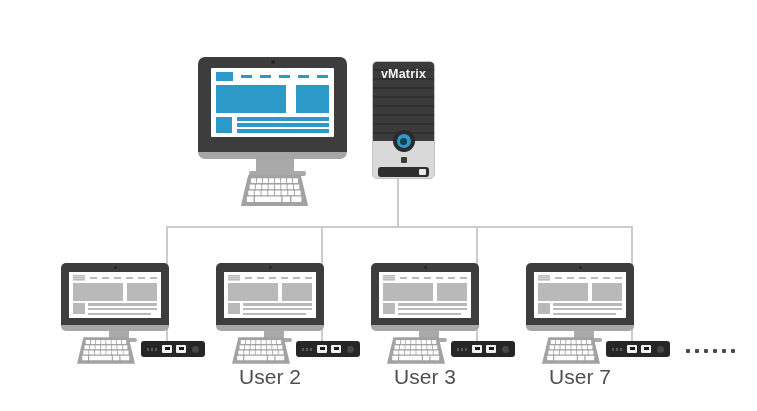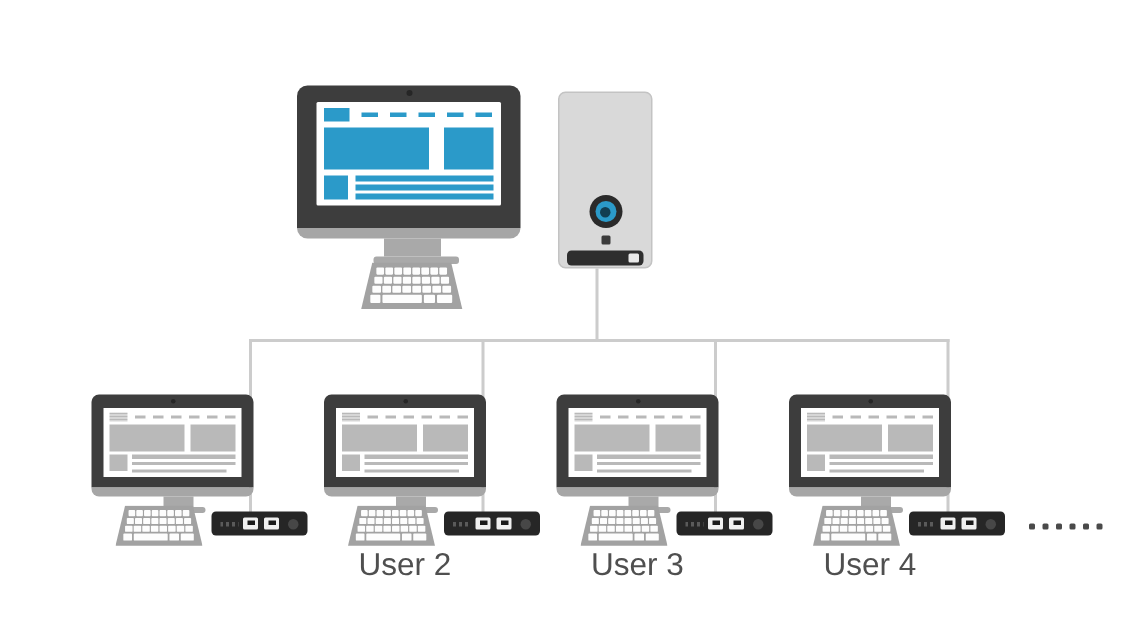--- a/index.html
+++ b/index.html
@@ -153,20 +153,23 @@
         </div>
       </div>
     </div>
     <div class="h-strip"></div>
     <div class="h-neck"></div>
     <div class="h-base"></div>
     <svg class="kb h-kb" viewBox="0 0 100 46">
         <use href="#kb-sym"></use>
       </svg>
     <div class="tower">
+      <div class="t-top">
+        <span>vMatrix</span>
+      </div>
       <span class="t-pwr"></span>
       <span class="t-sq"></span>
       <div class="t-bay">
         <span class="t-port"></span>
       </div>
     </div>
   </div>
 
   <div class="station s1">
     <div class="u-monitor">
@@ -325,21 +328,21 @@
     <div class="u-base"></div>
     <svg class="kb u-kb" viewBox="0 0 100 46">
         <use href="#kb-sym"></use>
       </svg>
     <div class="zclient">
       <span class="vents"></span>
       <span class="port p1"></span>
       <span class="port p2"></span>
       <span class="zpwr"></span>
     </div>
-    <div class="u-label">User 4</div>
+    <div class="u-label">User 7</div>
   </div>
 
   <div class="more">
       <span class="dot"></span>
       <span class="dot"></span>
       <span class="dot"></span>
       <span class="dot"></span>
       <span class="dot"></span>
       <span class="dot"></span>
     </div>

